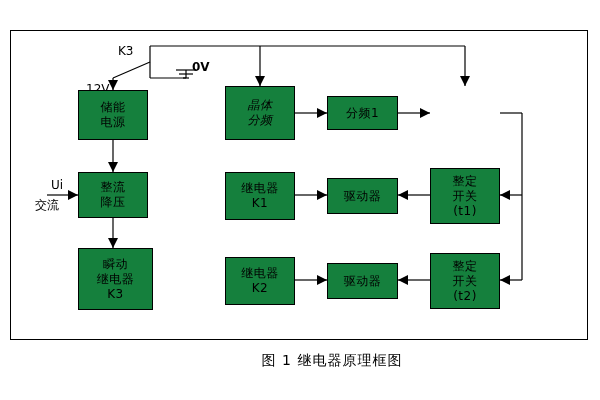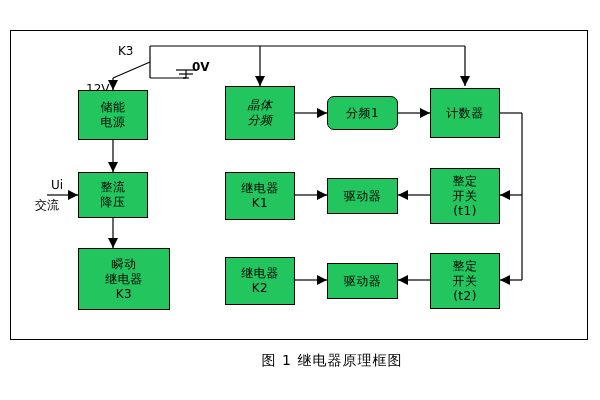--- a/index.html
+++ b/index.html
@@ -25,21 +25,21 @@
     top: 30px;
     width: 578px;
     height: 310px;
     border: 1px solid #000;
     box-sizing: border-box;
   }
   .box {
     position: absolute;
     border: 1px solid #000;
     box-sizing: border-box;
-    background: #22c55e;
+    background: #15803d;
     display: flex;
     flex-direction: column;
     align-items: center;
     justify-content: center;
     font-size: 12px;
     line-height: 15px;
     text-align: center;
     letter-spacing: 0.5px;
   }
   .box span {
@@ -145,38 +145,35 @@
   <div class="box" style="left:78px; top:90px; width:70px; height:50px;">
     <span>储能</span>
     <span>电源</span>
   </div>
 
   <div class="box" style="left:78px; top:172px; width:70px; height:46px;">
     <span>整流</span>
     <span>降压</span>
   </div>
 
-  <div class="box" style="left:78px; top:248px; width:92px; height:62px;">
+  <div class="box" style="left:78px; top:248px; width:75px; height:62px;">
     <span>瞬动</span>
     <span>继电器</span>
     <span>K3</span>
   </div>
 
   <div class="box" style="left:225px; top:86px; width:70px; height:54px;font-style:italic;">
     <span>晶体</span>
     <span>分频</span>
   </div>
 
-  <div class="box" style="left:327px; top:96px; width:71px; height:34px;border-radius:7px;">
+  <div class="box" style="left:327px; top:96px; width:71px; height:34px;">
     <span>分频1</span>
   </div>
 
-  <div class="box" style="left:430px; top:88px; width:70px; height:50px;">
-    <span>计数器</span>
-  </div>
 
   <div class="box" style="left:430px; top:168px; width:70px; height:56px;">
     <span>整定</span>
     <span>开关</span>
     <span>(t1)</span>
   </div>
 
   <div class="box" style="left:327px; top:178px; width:71px; height:36px;">
     <span>驱动器</span>
   </div>

